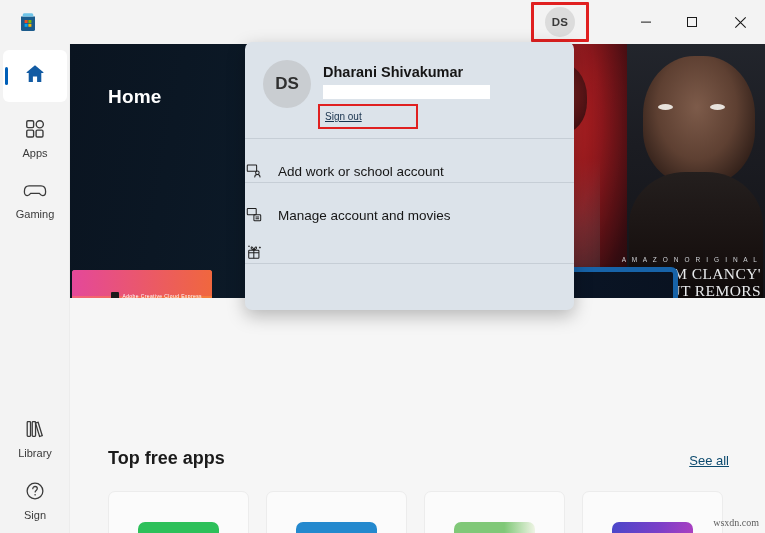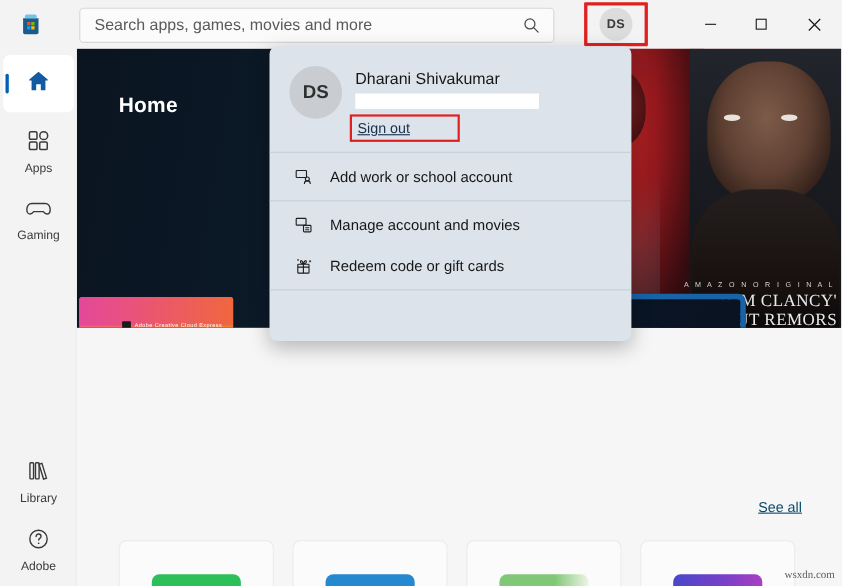--- a/index.html
+++ b/index.html
@@ -268,42 +268,42 @@
   .acct-head { position: relative; height: 96px; }
   .acct-avatar {
     position: absolute; left: 18px; top: 18px;
     width: 48px; height: 48px; border-radius: 50%;
     background: #c9cdd1; color: #2f2f2f;
     font-size: 17px; font-weight: bold;
     display: flex; align-items: center; justify-content: center;
   }
   .acct-name {
     position: absolute; left: 78px; top: 22px;
-    font-size: 14.5px; color: #161616;
+    font-size: 14.5px; color: #161616; font-weight: bold;
   }
   .acct-redact {
     position: absolute; left: 78px; top: 43px;
     width: 167px; height: 14px; background: #ffffff;
   }
   .signout-hl {
     position: absolute; left: 73px; top: 62px;
     width: 100px; height: 25px;
     border: 2px solid #e02020;
     display: flex; align-items: center;
   }
   .signout-link {
     margin-left: 5px;
-    font-size: 13px; color: #18324d;
+    font-size: 10px; color: #18324d;
     text-decoration: underline;
     cursor: pointer;
   }
   .acct-sep { height: 1px; background: #c6ced6; margin: 0 0; }
   .acct-item {
-    height: 37px; display: flex; align-items: center;
-    padding-left: 22px; gap: 14px;
+    height: 37px; display: flex; align-items: flex-end;
+    gap: 14px;
     font-size: 13.5px; color: #161616;
     cursor: pointer;
   }
   .acct-item .ico { width: 19px; display: flex; justify-content: center; }
   .acct-group-pad { padding: 3px 0; }
 </style>
 </head>
 <body>
 
 <div id="app">
@@ -333,20 +333,21 @@
 
       </div>
 
       <div class="promo-gamepass">
         
         
       </div>
     </div>
 
     <div class="section">
+      <div class="section-head">Top free apps</div>
       <div class="see-all">See all</div>
       <div class="cards-row">
         <div class="app-card">
           <div class="app-tile" style="background:#2dc05a"></div>
         </div>
         <div class="app-card">
           <div class="app-tile" style="background:#2489ce"></div>
         </div>
         <div class="app-card">
           <div class="app-tile" style="background:linear-gradient(90deg,#80c878 0%,#80c878 62%,#eef4e4 100%)"></div>
@@ -401,45 +402,36 @@
     </div>
 
     <div class="nav-item" style="position:absolute;left:3px;top:430px;width:64px;height:52px">
       <span>
         <svg width="22" height="22" viewBox="0 0 24 24" fill="none" stroke="#3a3a3a" stroke-width="1.4">
           <circle cx="12" cy="12" r="8.6"></circle>
           <path d="M9.6 9.5c0-1.4 1.1-2.4 2.5-2.4s2.4 1 2.4 2.3c0 2-2.3 2-2.3 3.6" stroke-linecap="round"></path>
           <circle cx="12.1" cy="16.2" r="0.85" fill="#3a3a3a" stroke="none"></circle>
         </svg>
       </span>
-      <span class="nav-label">Adobe</span>
+      <span class="nav-label">Sign</span>
     </div>
   </div>
 
   <div class="titlebar">
     <div class="store-icon">
       <svg width="26" height="26" viewBox="0 0 26 26">
         <path d="M6 7.5h14v13a1.6 1.6 0 0 1-1.6 1.6H7.6A1.6 1.6 0 0 1 6 20.5z" fill="#1b5b8c"></path>
         <path d="M9.2 4.2h7.6a1.5 1.5 0 0 1 1.5 1.5v1.8H7.7V5.7a1.5 1.5 0 0 1 1.5-1.5z" fill="#6fc4e8"></path>
         <rect x="9.6" y="11" width="3" height="3" fill="#f25022"></rect>
         <rect x="13.4" y="11" width="3" height="3" fill="#7fba00"></rect>
         <rect x="9.6" y="14.8" width="3" height="3" fill="#00a4ef"></rect>
         <rect x="13.4" y="14.8" width="3" height="3" fill="#ffb900"></rect>
       </svg>
     </div>
 
-    <div class="search-wrap">
-      <input class="search-input" type="text" placeholder="Search apps, games, movies and more" style="">
-      <span class="search-icon">
-        <svg width="16" height="16" viewBox="0 0 18 18" fill="none" stroke="#4a4a4a" stroke-width="1.3">
-          <circle cx="7.6" cy="7.6" r="5.1"></circle>
-            <path d="M11.4 11.4 16 16" stroke-linecap="round"></path>
-        </svg>
-      </span>
-    </div>
 
     <div class="avatar-hl">
       <div class="avatar-btn">DS</div>
     </div>
 
     <div class="wincontrols">
       <div class="wc">
         <svg width="12" height="12" viewBox="0 0 12 12">
             <rect x="1" y="5.6" width="10" height="1" fill="#1a1a1a"></rect>
           </svg>
@@ -497,21 +489,20 @@
       </div>
       <div class="acct-item">
         <span class="ico">
           <svg width="17" height="17" viewBox="0 0 20 20" fill="none" stroke="#1f1f1f" stroke-width="1.2">
             <rect x="3.2" y="8.5" width="12" height="9.5" rx="0.8"></rect>
             <path d="M3.2 11.6h12M9.2 8.5v9.5"></path>
             <path d="M9.2 8.3c-1.9-0.3-3.5-1.4-3.1-2.9.3-1.2 2-1.2 3.1 2.9zM9.2 8.3c1.9-0.3 3.5-1.4 3.1-2.9-.3-1.2-2-1.2-3.1 2.9z"></path>
             <path d="M16.3 4.2v2.3M15.2 5.3h2.3M3.5 3.1v1.6M2.7 3.9h1.6" stroke-width="0.9"></path>
           </svg>
         </span>
-        <span>Redeem code or gift cards</span>
       </div>
     </div>
 
     <div class="acct-sep"></div>
 
     <div class="acct-group-pad">
       <div class="acct-item">
         
         
       </div>

